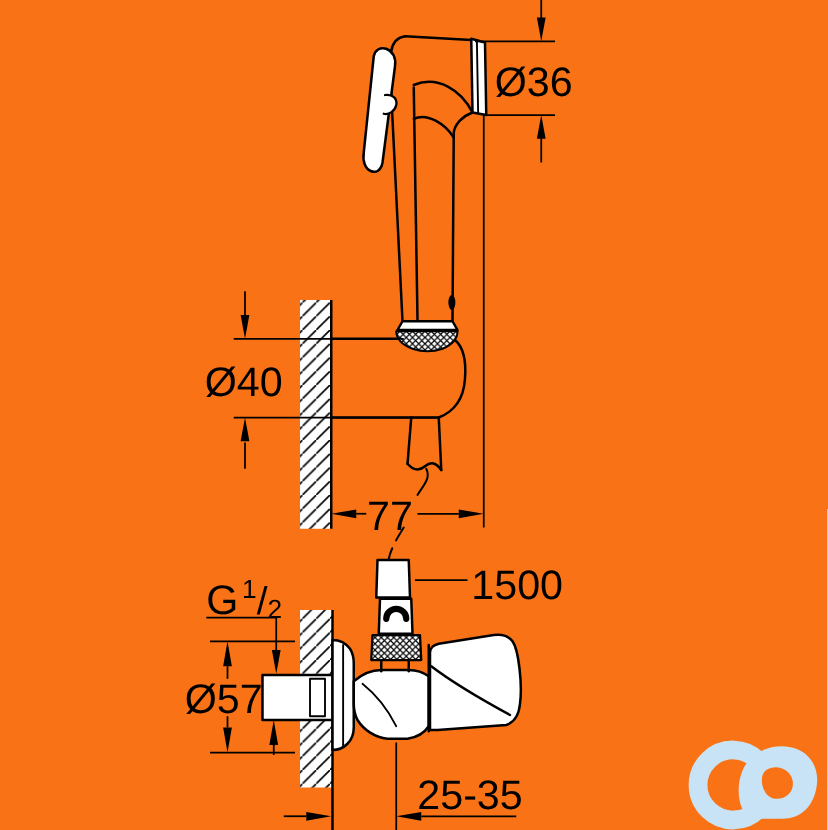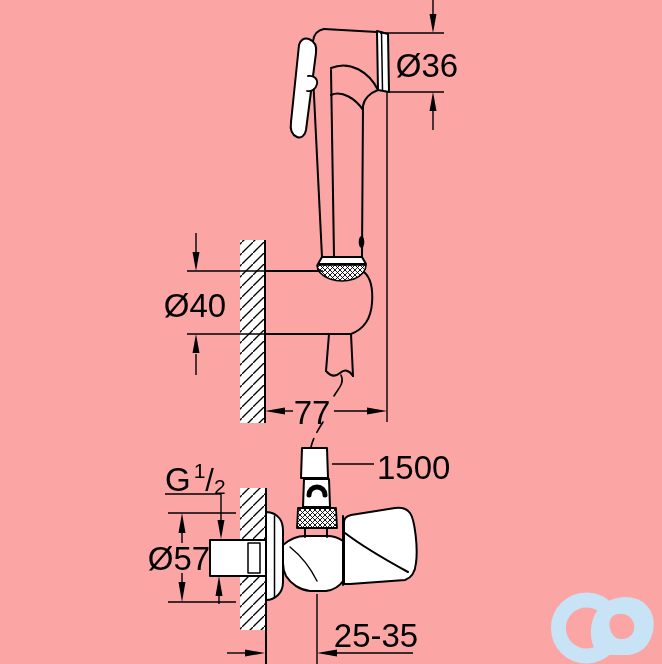--- a/index.html
+++ b/index.html
@@ -1,16 +1,16 @@
 <!DOCTYPE html>
 <html><head>
 <meta charset="utf-8">
 <style>
   html,body{margin:0;padding:0;background:#ffffff;}
-  .page{width:662px;height:664px;position:relative;background:#fca5a5;overflow:hidden;}
+  .page{width:662px;height:664px;position:relative;background:#f97316;overflow:hidden;}
   svg{display:block;}
   text{font-family:"Liberation Sans","DejaVu Sans",sans-serif;fill:#000;}
 </style>
 </head>
 <body>
 
 <div class="page">
 <svg width="662" height="664" viewBox="0 0 662 664">
   <defs>
     <pattern id="hatch" patternUnits="userSpaceOnUse" width="11" height="11">

